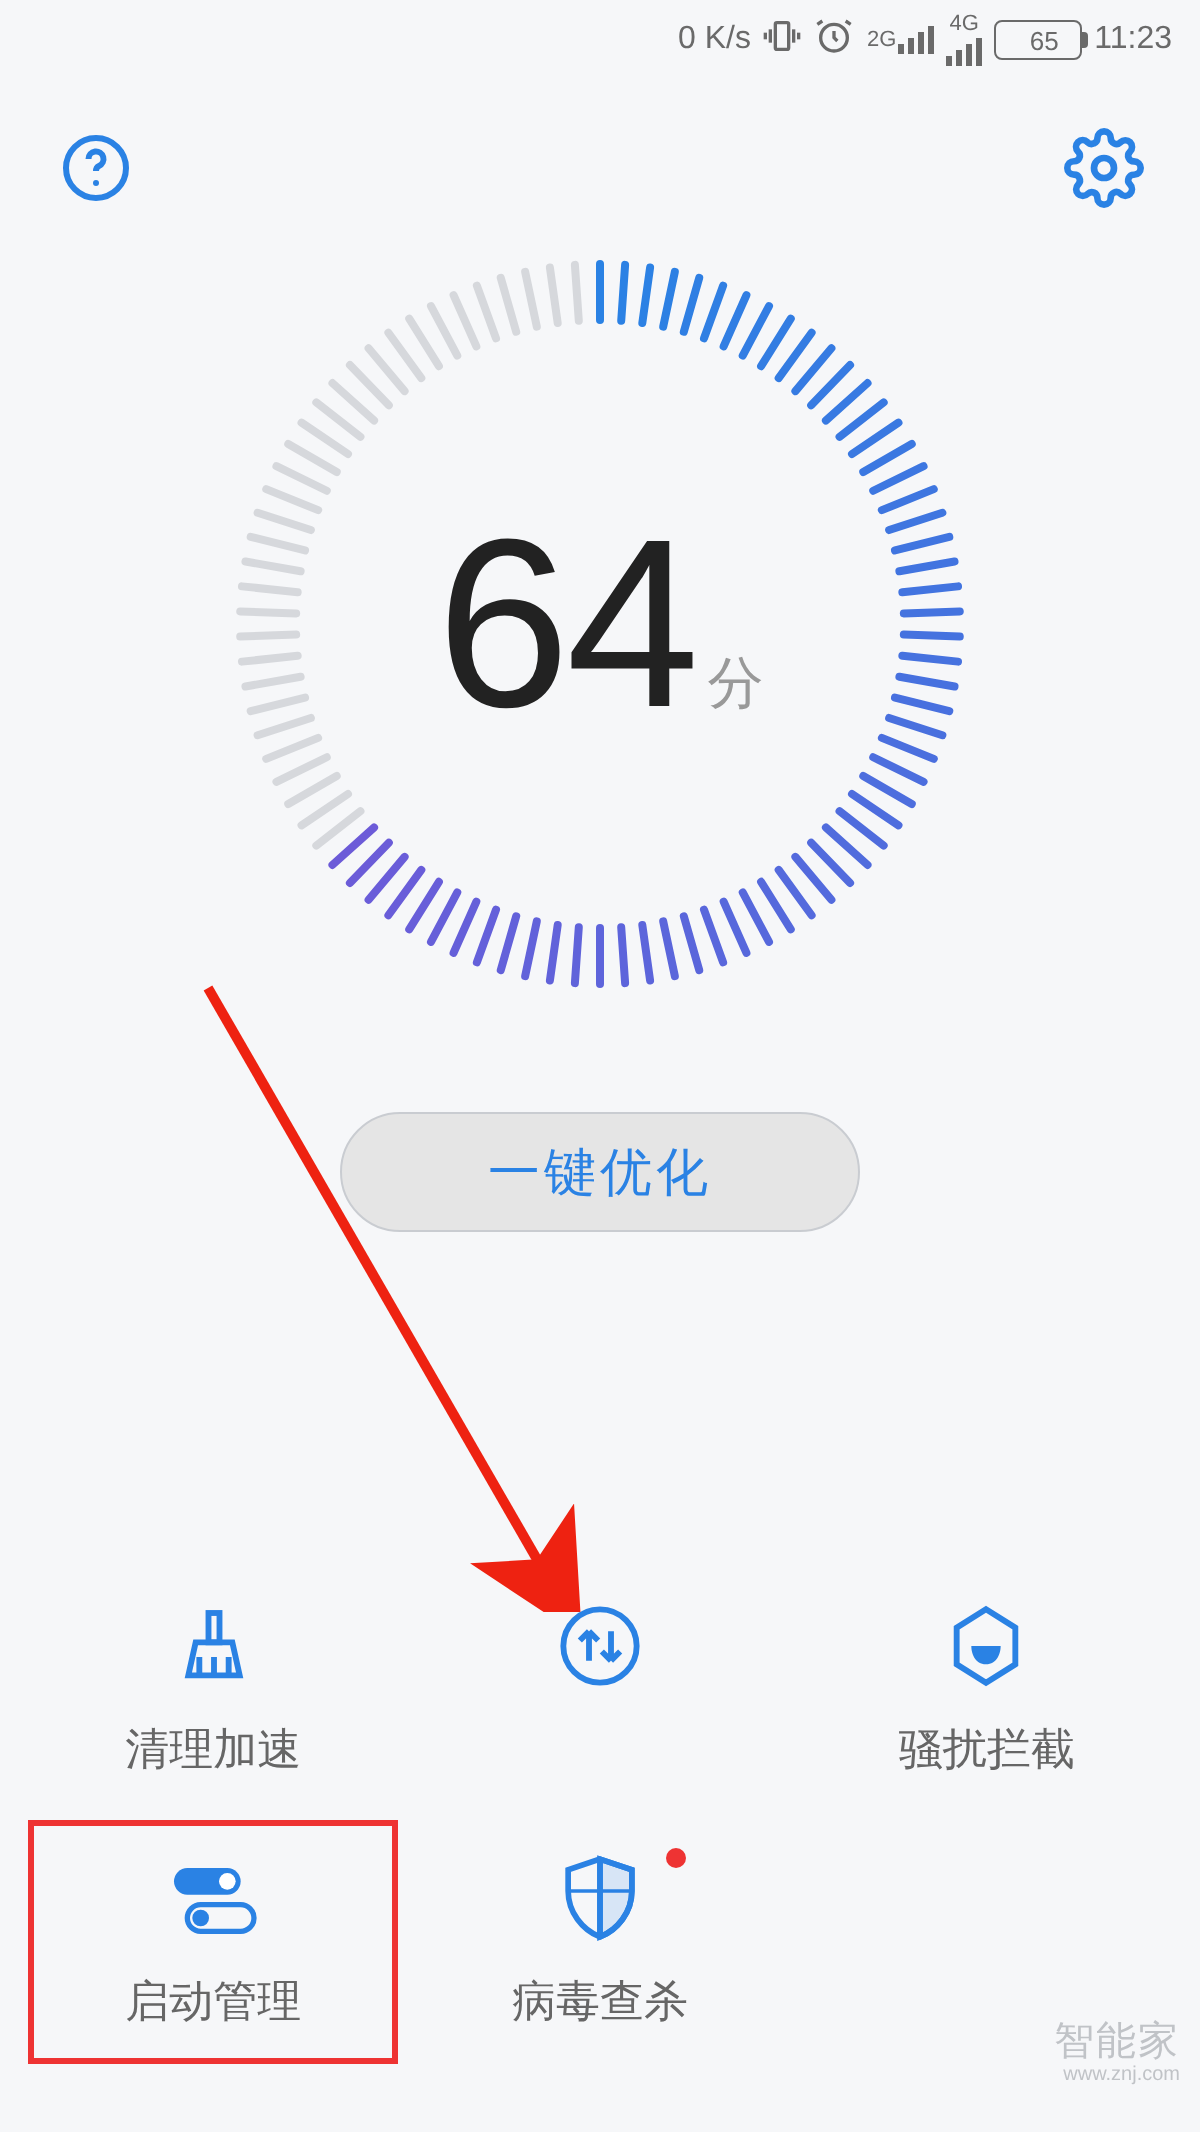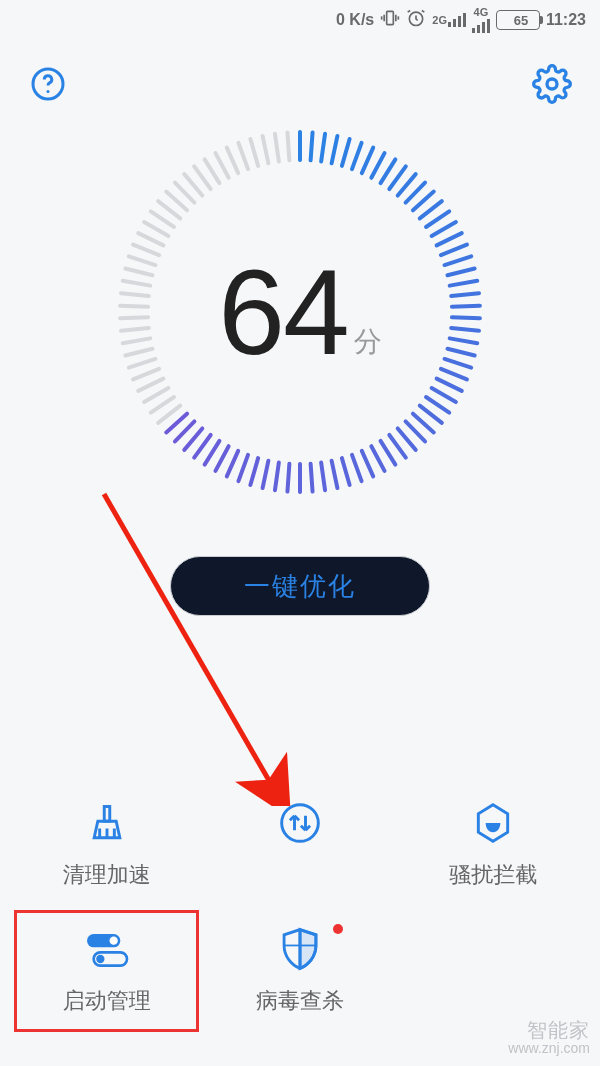--- a/index.html
+++ b/index.html
@@ -16,21 +16,20 @@
   
   .status-bar {
     height: 40px;
     display: flex;
     align-items: center;
     justify-content: flex-end;
     padding: 0 14px 0 0;
     gap: 6px;
     font-size: 16px;
     color: #6a6a6a;
-    font-weight: bold;
   }
   .status-bar .sig2g, .status-bar .sig4g { font-size: 11px; line-height: 1; text-align:center; }
   .bars { display: inline-flex; align-items: flex-end; gap: 2px; }
   .bars i { display:block; width:3px; background:#6a6a6a; }
   .bars i:nth-child(1){height:5px}
   .bars i:nth-child(2){height:8px}
   .bars i:nth-child(3){height:11px}
   .bars i:nth-child(4){height:14px}
   .battery {
     display:inline-flex; align-items:center; gap:2px;
@@ -65,21 +64,21 @@
   .score .num { font-size: 120px; font-weight:300; color:#222; letter-spacing:-2px; }
   .score .unit { font-size:28px; color:#999; align-self:center; margin-top:60px; margin-left:6px;}
 
   
   .optimize-btn {
     display:block;
     margin: 54px auto 0;
     width: 260px; height:60px;
     border:1px solid #c9ccd1;
     border-radius: 30px;
-    background:#0f172a;
+    background:#e5e5e5;
     color:#2a82e4;
     font-size:26px;
     letter-spacing:2px;
   }
 
   
   .grid {
     position:absolute;
     bottom: 50px;
     left:0; right:0;
@@ -102,25 +101,25 @@
 
   
   .arrow-annot {
     position:absolute;
     left:96px; top:486px;
     pointer-events:none;
   }
 
   
   .watermark {
-    position:absolute; right:10px; bottom:10px;
+    position:absolute; right:10px; bottom:23px;
     text-align:right; color:#c0c3c7; font-size:20px; line-height:1.1;
     letter-spacing:1px;
   }
-  .watermark .url{ font-size:14px; letter-spacing:0;}
+  .watermark .url{ font-size:10px; letter-spacing:0;}
 </style>
 </head>
 <body>
 
 <div class="status-bar">
   <span>0 K/s</span>
   <span>
     <svg width="20" height="20" viewBox="0 0 24 24" fill="none" stroke="#6a6a6a" stroke-width="2">
         <rect x="8" y="4" width="8" height="16" rx="1"></rect>
         <line x1="5" y1="8" x2="5" y2="16"></line>

